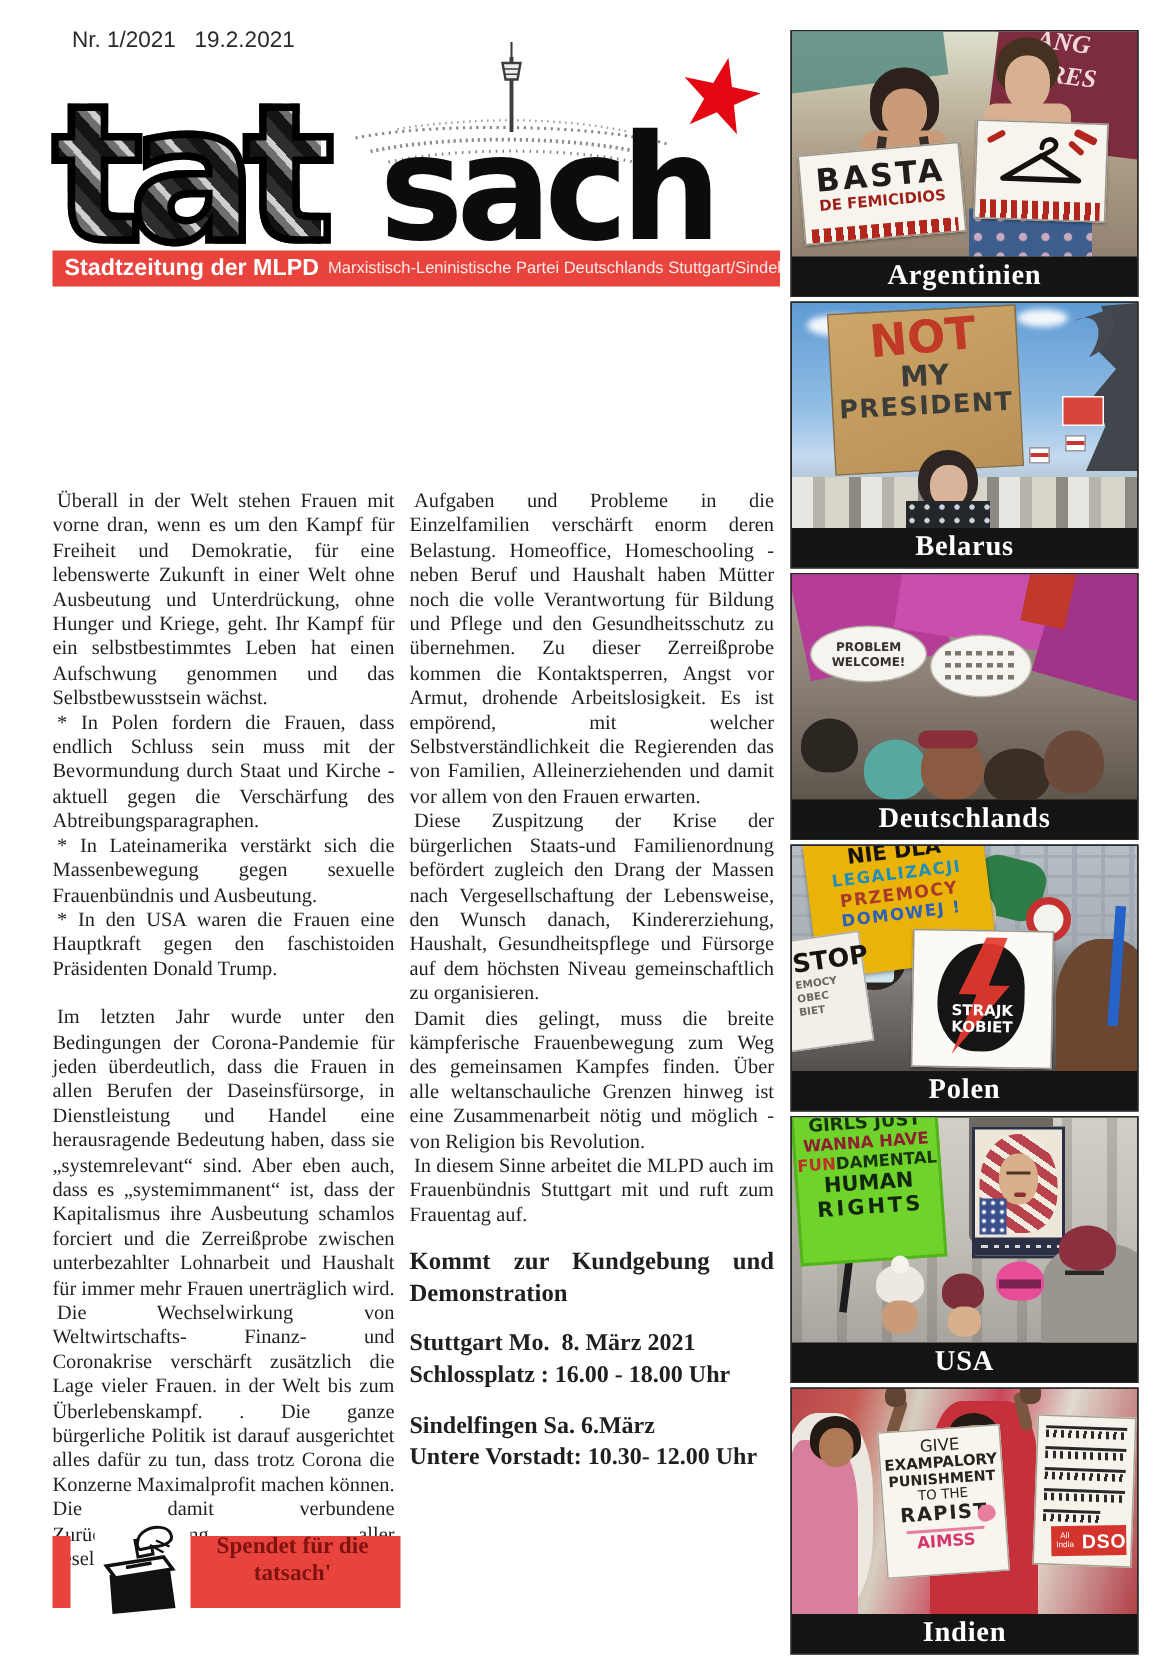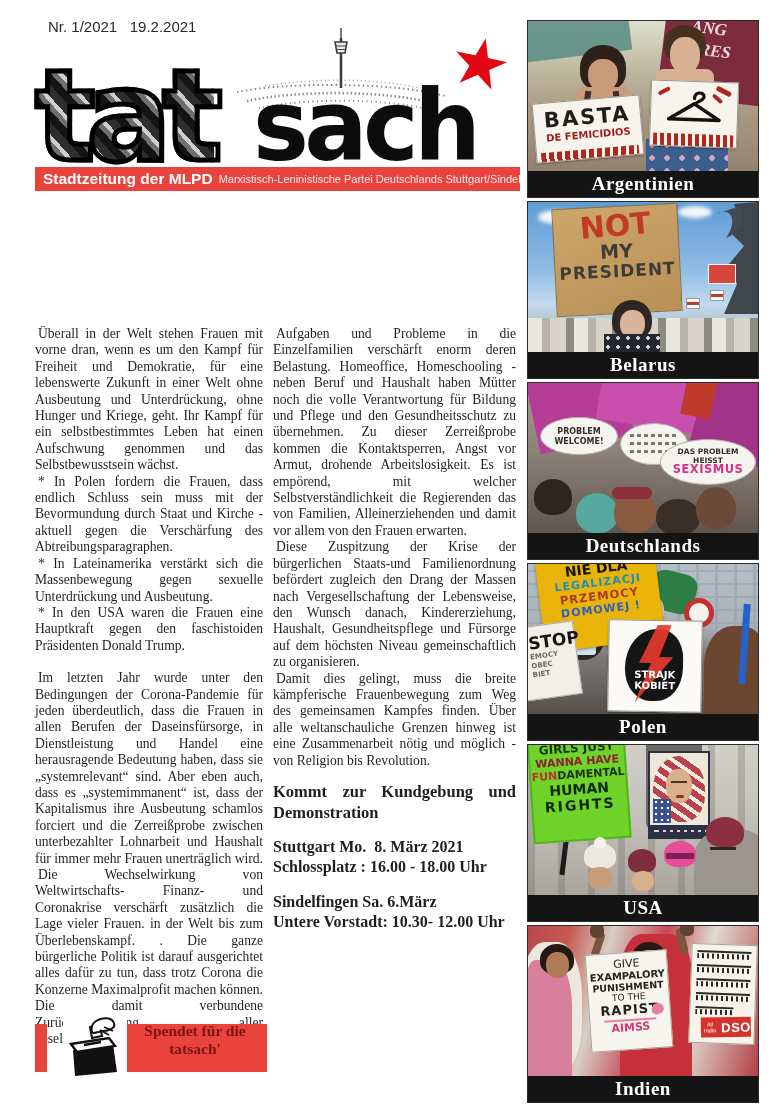--- a/index.html
+++ b/index.html
@@ -241,30 +241,31 @@
 
   <div class="banner">
     <span class="banner-bold">Stadtzeitung der MLPD</span>
     <span class="banner-rest">Marxistisch-Leninistische Partei Deutschlands Stuttgart/Sindelfingen</span>
   </div>
 
 
   <div class="col col1">
     <p class="lead">Überall in der Welt stehen Frauen mit vorne dran, wenn es um den Kampf für Freiheit und Demokratie, für eine lebenswerte Zukunft in einer Welt ohne Ausbeutung und Unterdrückung, ohne Hunger und Kriege, geht. Ihr Kampf für ein selbstbestimmtes Leben hat einen Aufschwung genommen und das Selbstbewusstsein wächst.</p>
     <p>* In Polen fordern die Frauen, dass endlich Schluss sein muss mit der Bevormundung durch Staat und Kirche - aktuell gegen die Verschärfung des Abtreibungsparagraphen.</p>
-    <p>* In Lateinamerika verstärkt sich die Massenbewegung gegen sexuelle Unterdrückung und Ausbeutung.</p>
+    <p>* In Lateinamerika verstärkt sich die Massenbewegung gegen sexuelle Frauenbündnis und Ausbeutung.</p>
     <p>* In den USA waren die Frauen eine Hauptkraft gegen den faschistoiden Präsidenten Donald Trump.</p>
     <p class="gap-top">Im letzten Jahr wurde unter den Bedingungen der Corona-Pandemie für jeden überdeutlich, dass die Frauen in allen Berufen der Daseinsfürsorge, in Dienstleistung und Handel eine herausragende Bedeutung haben, dass sie „systemrelevant“ sind. Aber eben auch, dass es „systemimmanent“ ist, dass der Kapitalismus ihre Ausbeutung schamlos forciert und die Zerreißprobe zwischen unterbezahlter Lohnarbeit und Haushalt für immer mehr Frauen unerträglich wird.</p>
     <p>Die Wechselwirkung von Weltwirtschafts- Finanz- und Coronakrise verschärft zusätzlich die Lage vieler Frauen. in der Welt bis zum Überlebenskampf. . Die ganze bürgerliche Politik ist darauf ausgerichtet alles dafür zu tun, dass trotz Corona die Konzerne Maximalprofit machen können. Die damit verbundene Zurückverlagerung aller gesellschaftlichen</p>
   </div>
 
   <div class="col col2">
     <p>Aufgaben und Probleme in die Einzelfamilien verschärft enorm deren Belastung. Homeoffice, Homeschooling - neben Beruf und Haushalt haben Mütter noch die volle Verantwortung für Bildung und Pflege und den Gesundheitsschutz zu übernehmen. Zu dieser Zerreißprobe kommen die Kontaktsperren, Angst vor Armut, drohende Arbeitslosigkeit. Es ist empörend, mit welcher Selbstverständlichkeit die Regierenden das von Familien, Alleinerziehenden und damit vor allem von den Frauen erwarten.</p>
     <p>Diese Zuspitzung der Krise der bürgerlichen Staats-und Familienordnung befördert zugleich den Drang der Massen nach Vergesellschaftung der Lebensweise, den Wunsch danach, Kindererziehung, Haushalt, Gesundheitspflege und Fürsorge auf dem höchsten Niveau gemeinschaftlich zu organisieren.</p>
     <p>Damit dies gelingt, muss die breite kämpferische Frauenbewegung zum Weg des gemeinsamen Kampfes finden. Über alle weltanschauliche Grenzen hinweg ist eine Zusammenarbeit nötig und möglich - von Religion bis Revolution.</p>
+    <p>In diesem Sinne arbeitet die MLPD auch im Frauenbündnis Stuttgart mit und ruft zum Frauentag auf.</p>
     <div class="event">
       <div class="event-heading">Kommt zur Kundgebung und Demonstration</div>
       <div class="event-line pre">Stuttgart Mo.  8. März 2021</div>
       <div class="event-line">Schlossplatz : 16.00 - 18.00 Uhr</div>
       <div class="event-line gap2">Sindelfingen Sa. 6.März</div>
       <div class="event-line">Untere Vorstadt: 10.30- 12.00 Uhr</div>
     </div>
   </div>
 
   <div class="donate">
@@ -356,25 +357,20 @@
         <div class="abs de-head" style="left:86px;top:108px;width:42px;height:42px;background:#8a5b40;"></div>
         <div class="abs de-band"></div>
         <div class="abs de-bubble de-b1">
           <div>PROBLEM</div>
           <div>WELCOME!</div>
         </div>
         <div class="abs de-bubble de-b3">
           <div class="de-squig" style="margin-top:10px;"></div>
           <div class="de-squig"></div>
           <div class="de-squig"></div>
-        </div>
-        <div class="abs de-bubble de-b2">
-          <div>DAS PROBLEM</div>
-          <div>HEISST</div>
-          <div class="de-sex">SEXISMUS</div>
         </div>
       </div>
       <div class="caption">Deutschlands</div>
     </div>
 
     <div class="card">
       <div class="photo ph-pl">
         <div class="abs pl-green"></div>
         <div class="abs pl-ring"></div>
         <div class="abs pl-hairR"></div>

